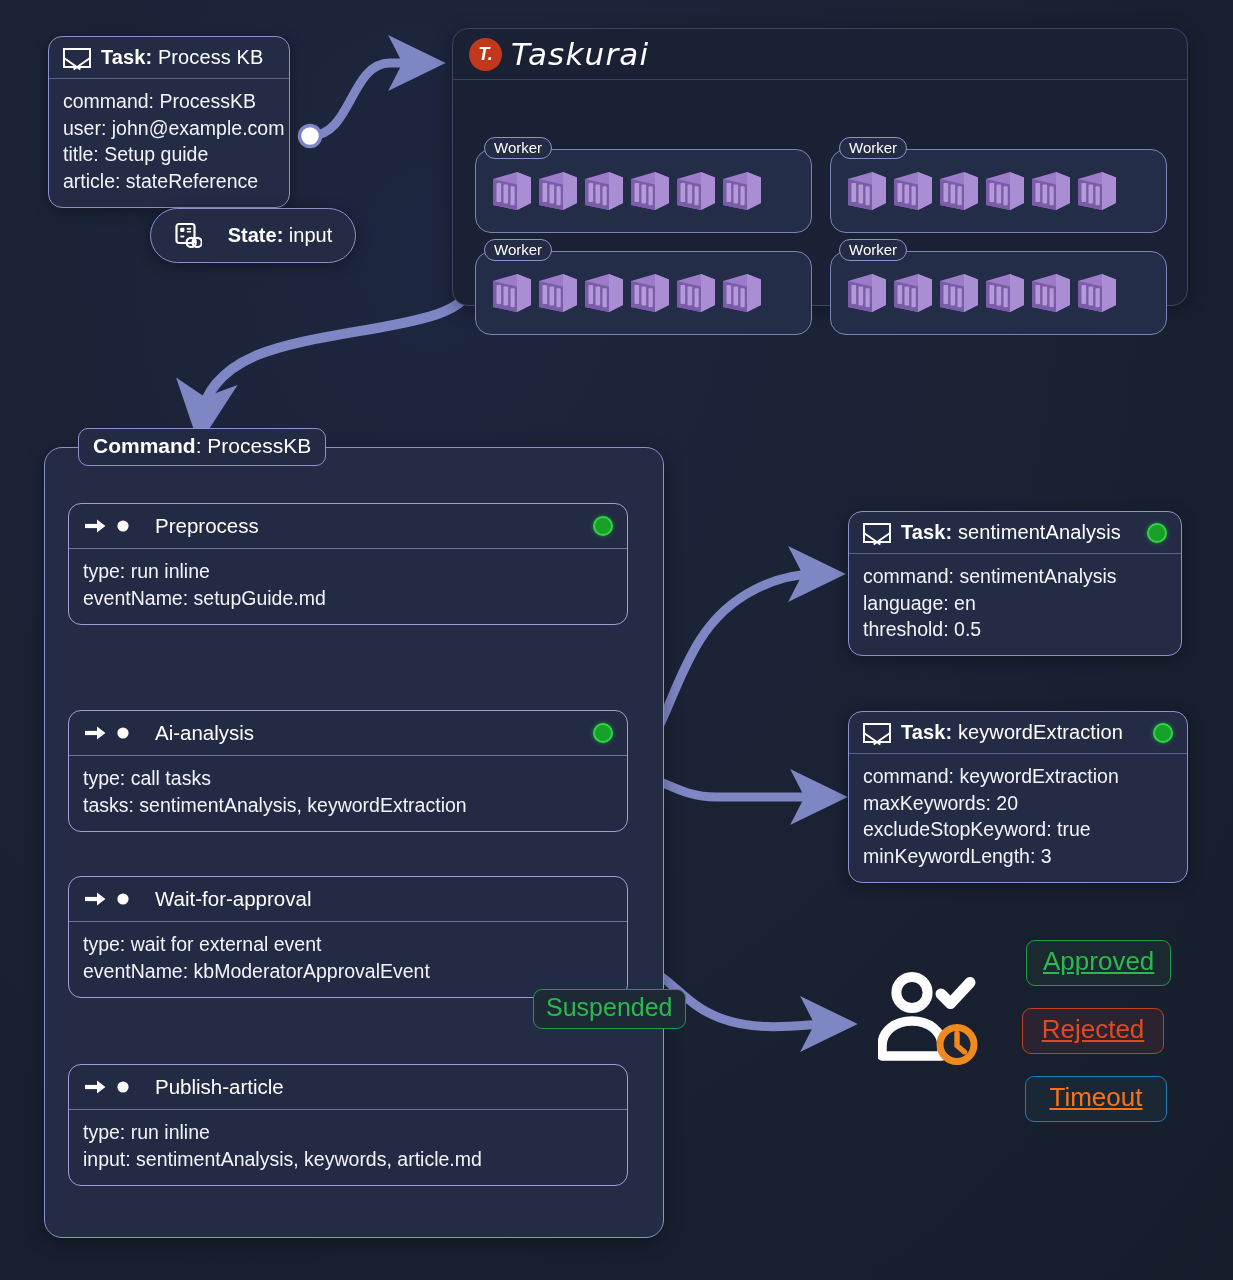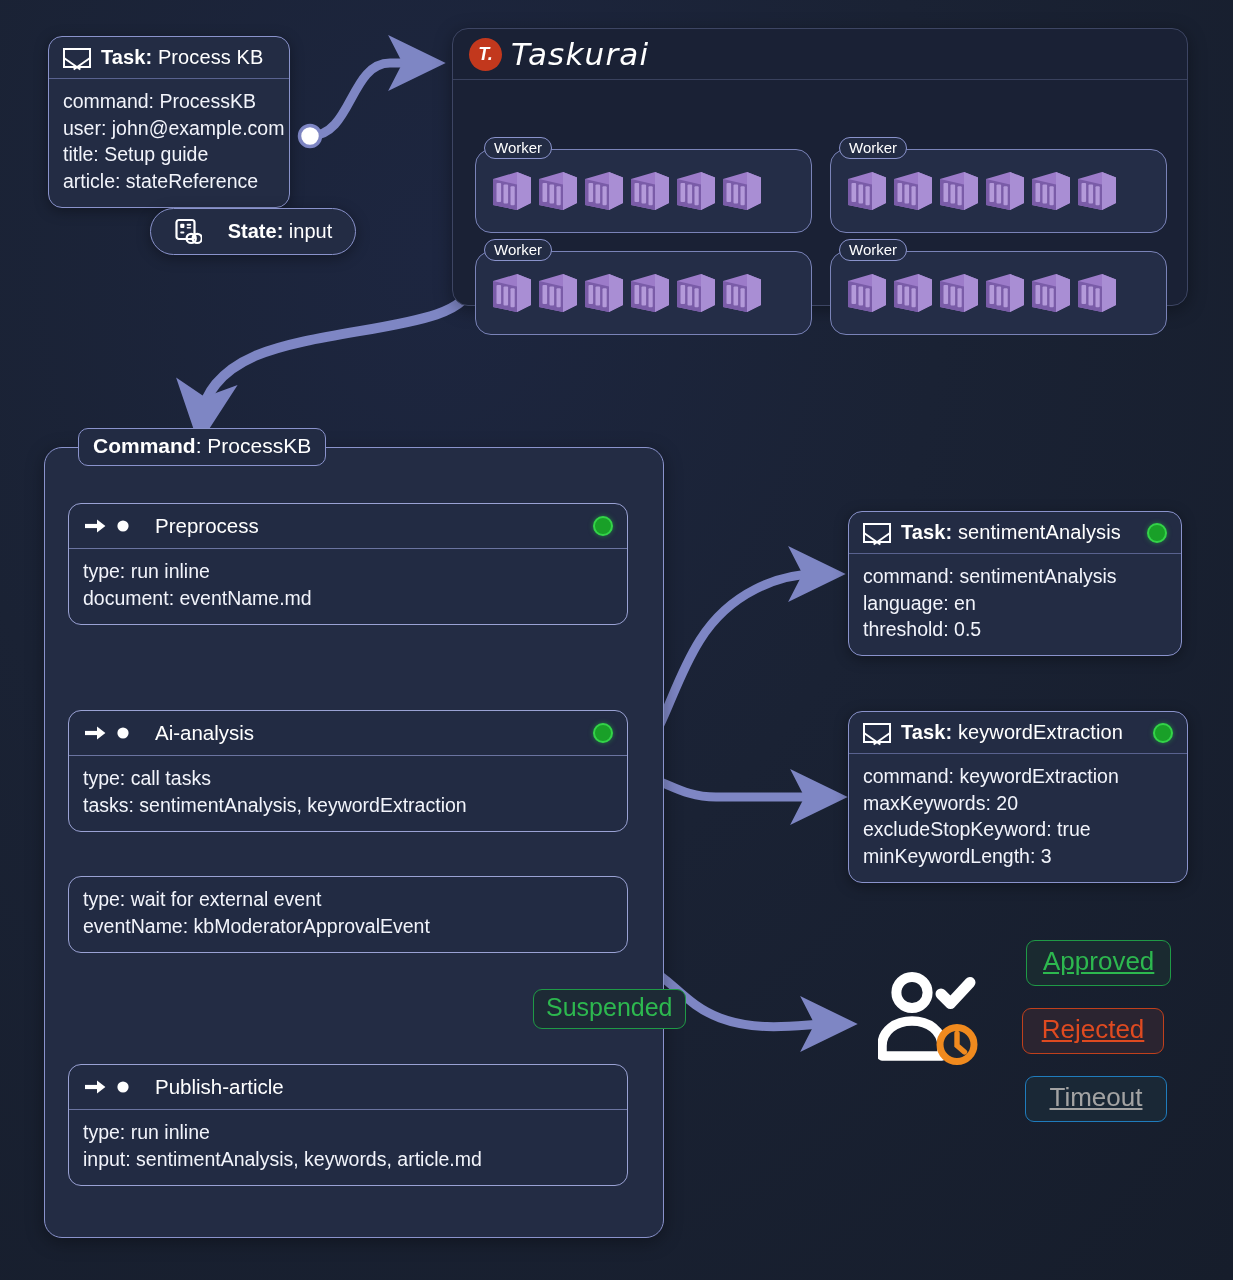--- a/index.html
+++ b/index.html
@@ -91,21 +91,21 @@
   }
 
   
   #task-processkb { left: 48px; top: 36px; width: 242px; }
   #task-processkb .card-head { border-bottom-color: #59628f; }
 
   
   #state-pill {
     position: absolute;
     left: 150px; top: 208px;
-    width: 206px; height: 47px;
+    width: 206px; height: 55px;
     background: #232c44;
     border: 1px solid #8a93cc;
     border-radius: 28px;
     display: flex;
     align-items: center;
     justify-content: center;
     gap: 26px;
     z-index: 12;
     box-shadow: 0 3px 14px rgba(0,0,0,0.35);
   }
@@ -255,21 +255,21 @@
     border-radius: 9px;
     font-size: 26px;
     padding: 5px 16px 8px 16px;
     z-index: 12;
     text-align: center;
     min-width: 142px;
     text-decoration: underline;
   }
   #chip-approved { left: 1026px; top: 940px; color: #2db84f; border: 1px solid #1f9a46; background: #1a2a30; }
   #chip-rejected { left: 1022px; top: 1008px; color: #df4a20; border: 1px solid #c0401c; background: #2b2430; }
-  #chip-timeout  { left: 1025px; top: 1076px; color: #a3a3a3; border: 1px solid #1f7cbd; background: #1a2836; }
+  #chip-timeout  { left: 1025px; top: 1076px; color: #f97316; border: 1px solid #1f7cbd; background: #1a2836; }
 
   
   #person-clock {
     position: absolute;
     left: 878px; top: 968px;
     width: 110px; height: 104px;
     z-index: 12;
   }
 </style>
 </head>
@@ -563,21 +563,21 @@
         </svg>
         <svg width="16" height="16" viewBox="0 0 16 16">
             <circle cx="8" cy="8" r="5.6" fill="#fff"></circle>
           </svg>
       </span>
       <span class="step-title">Preprocess</span>
       <span class="status-dot"></span>
     </div>
     <div class="card-body">
       <div>type: run inline</div>
-      <div>document: eventName.md</div>
+      <div>eventName: setupGuide.md</div>
     </div>
   </div>
 
   <div class="step" id="step-ai">
     <div class="card-head">
       <span class="stepicon">
         <svg width="30" height="20" viewBox="0 0 30 20">
           <path d="M2,10 L19,10" stroke="#fff" stroke-width="4.2"></path>
           <path d="M14,3.4 L22.4,10 L14,16.6 Z" fill="#fff"></path>
         </svg>
@@ -588,20 +588,32 @@
       <span class="step-title">Ai-analysis</span>
       <span class="status-dot"></span>
     </div>
     <div class="card-body">
       <div>type: call tasks</div>
       <div>tasks: sentimentAnalysis, keywordExtraction</div>
     </div>
   </div>
 
   <div class="step" id="step-wait">
+    <div class="card-head">
+      <span class="stepicon">
+        <svg width="30" height="20" viewBox="0 0 30 20">
+          <path d="M2,10 L19,10" stroke="#fff" stroke-width="4.2"></path>
+          <path d="M14,3.4 L22.4,10 L14,16.6 Z" fill="#fff"></path>
+        </svg>
+        <svg width="16" height="16" viewBox="0 0 16 16">
+            <circle cx="8" cy="8" r="5.6" fill="#fff"></circle>
+          </svg>
+      </span>
+      <span class="step-title">Wait-for-approval</span>
+    </div>
     <div class="card-body">
       <div>type: wait for external event</div>
       <div>eventName: kbModeratorApprovalEvent</div>
     </div>
   </div>
 
   <div class="step" id="step-publish">
     <div class="card-head">
       <span class="stepicon">
         <svg width="30" height="20" viewBox="0 0 30 20">

